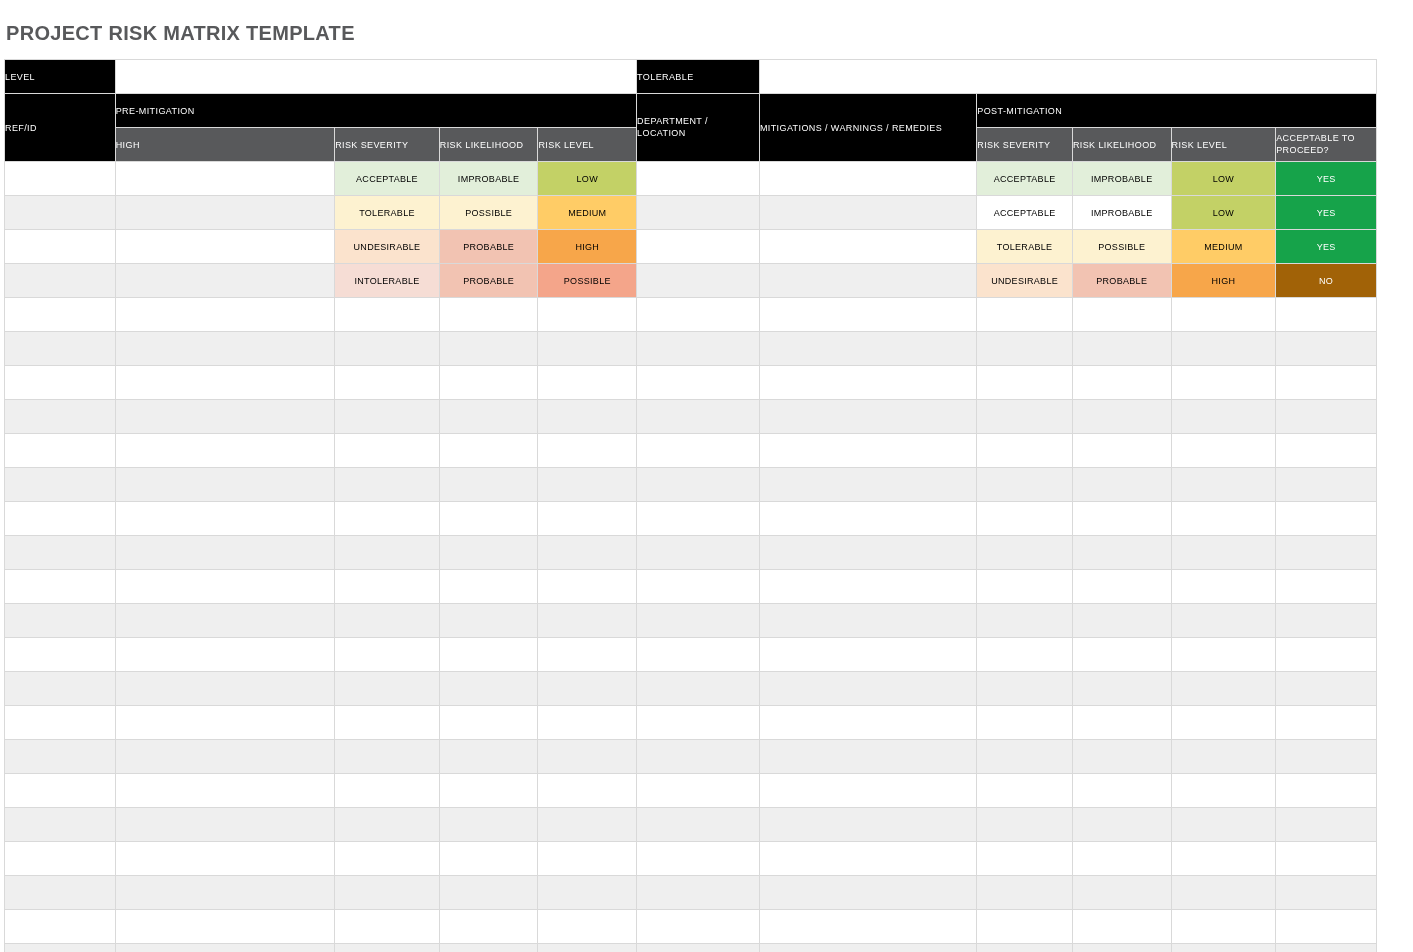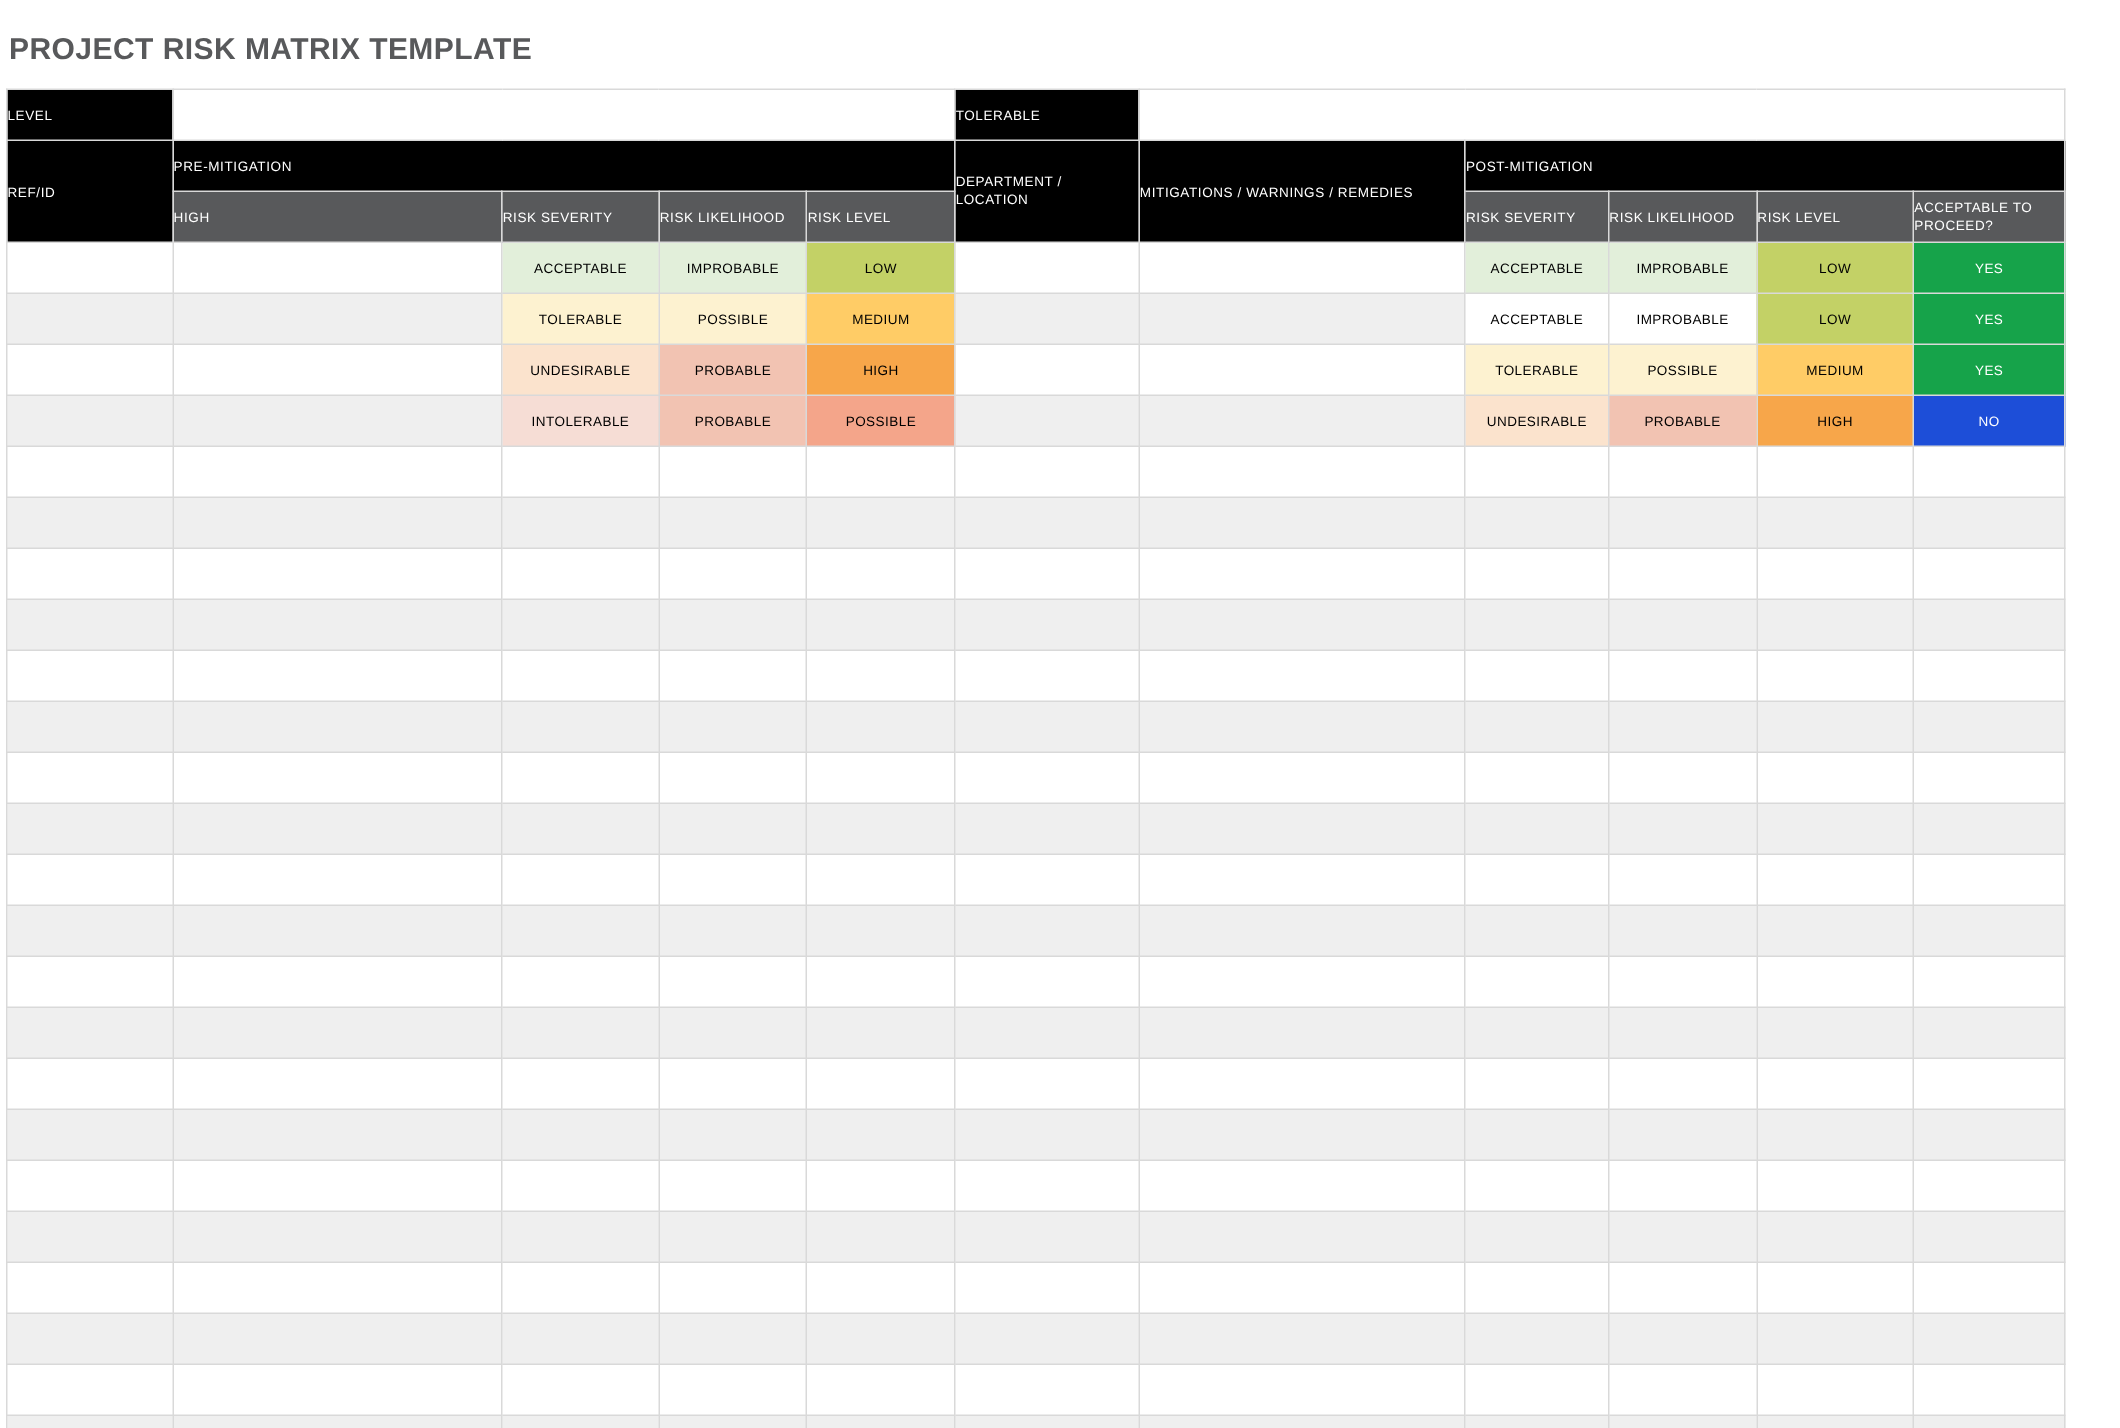--- a/index.html
+++ b/index.html
@@ -169,21 +169,21 @@
           <td class="cell-txt" style="background: rgb(239, 239, 239);"></td>
           <td class="cell-txt" style="background: rgb(239, 239, 239);"></td>
           <td class="cell-txt" style="background: rgb(246, 221, 213);">INTOLERABLE</td>
           <td class="cell-txt" style="background: rgb(242, 195, 178);">PROBABLE</td>
           <td class="cell-bold" style="background: rgb(244, 165, 138);">POSSIBLE</td>
           <td class="cell-txt" style="background: rgb(239, 239, 239);"></td>
           <td class="cell-txt" style="background: rgb(239, 239, 239);"></td>
           <td class="cell-txt" style="background: rgb(251, 227, 205);">UNDESIRABLE</td>
           <td class="cell-txt" style="background: rgb(242, 195, 178);">PROBABLE</td>
           <td class="cell-bold" style="background: rgb(247, 166, 74);">HIGH</td>
-          <td class="cell-bold" style="background: #1d4ed8; color: rgb(255, 255, 255);">NO</td>
+          <td class="cell-bold" style="background: #a16207; color: rgb(255, 255, 255);">NO</td>
         </tr>
       </tbody>
     <tbody id="empty-body">
         <tr class="row-h">
           <td style="background: rgb(255, 255, 255);"></td>
           <td style="background: rgb(255, 255, 255);"></td>
           <td style="background: rgb(255, 255, 255);"></td>
           <td style="background: rgb(255, 255, 255);"></td>
           <td style="background: rgb(255, 255, 255);"></td>
           <td style="background: rgb(255, 255, 255);"></td>

